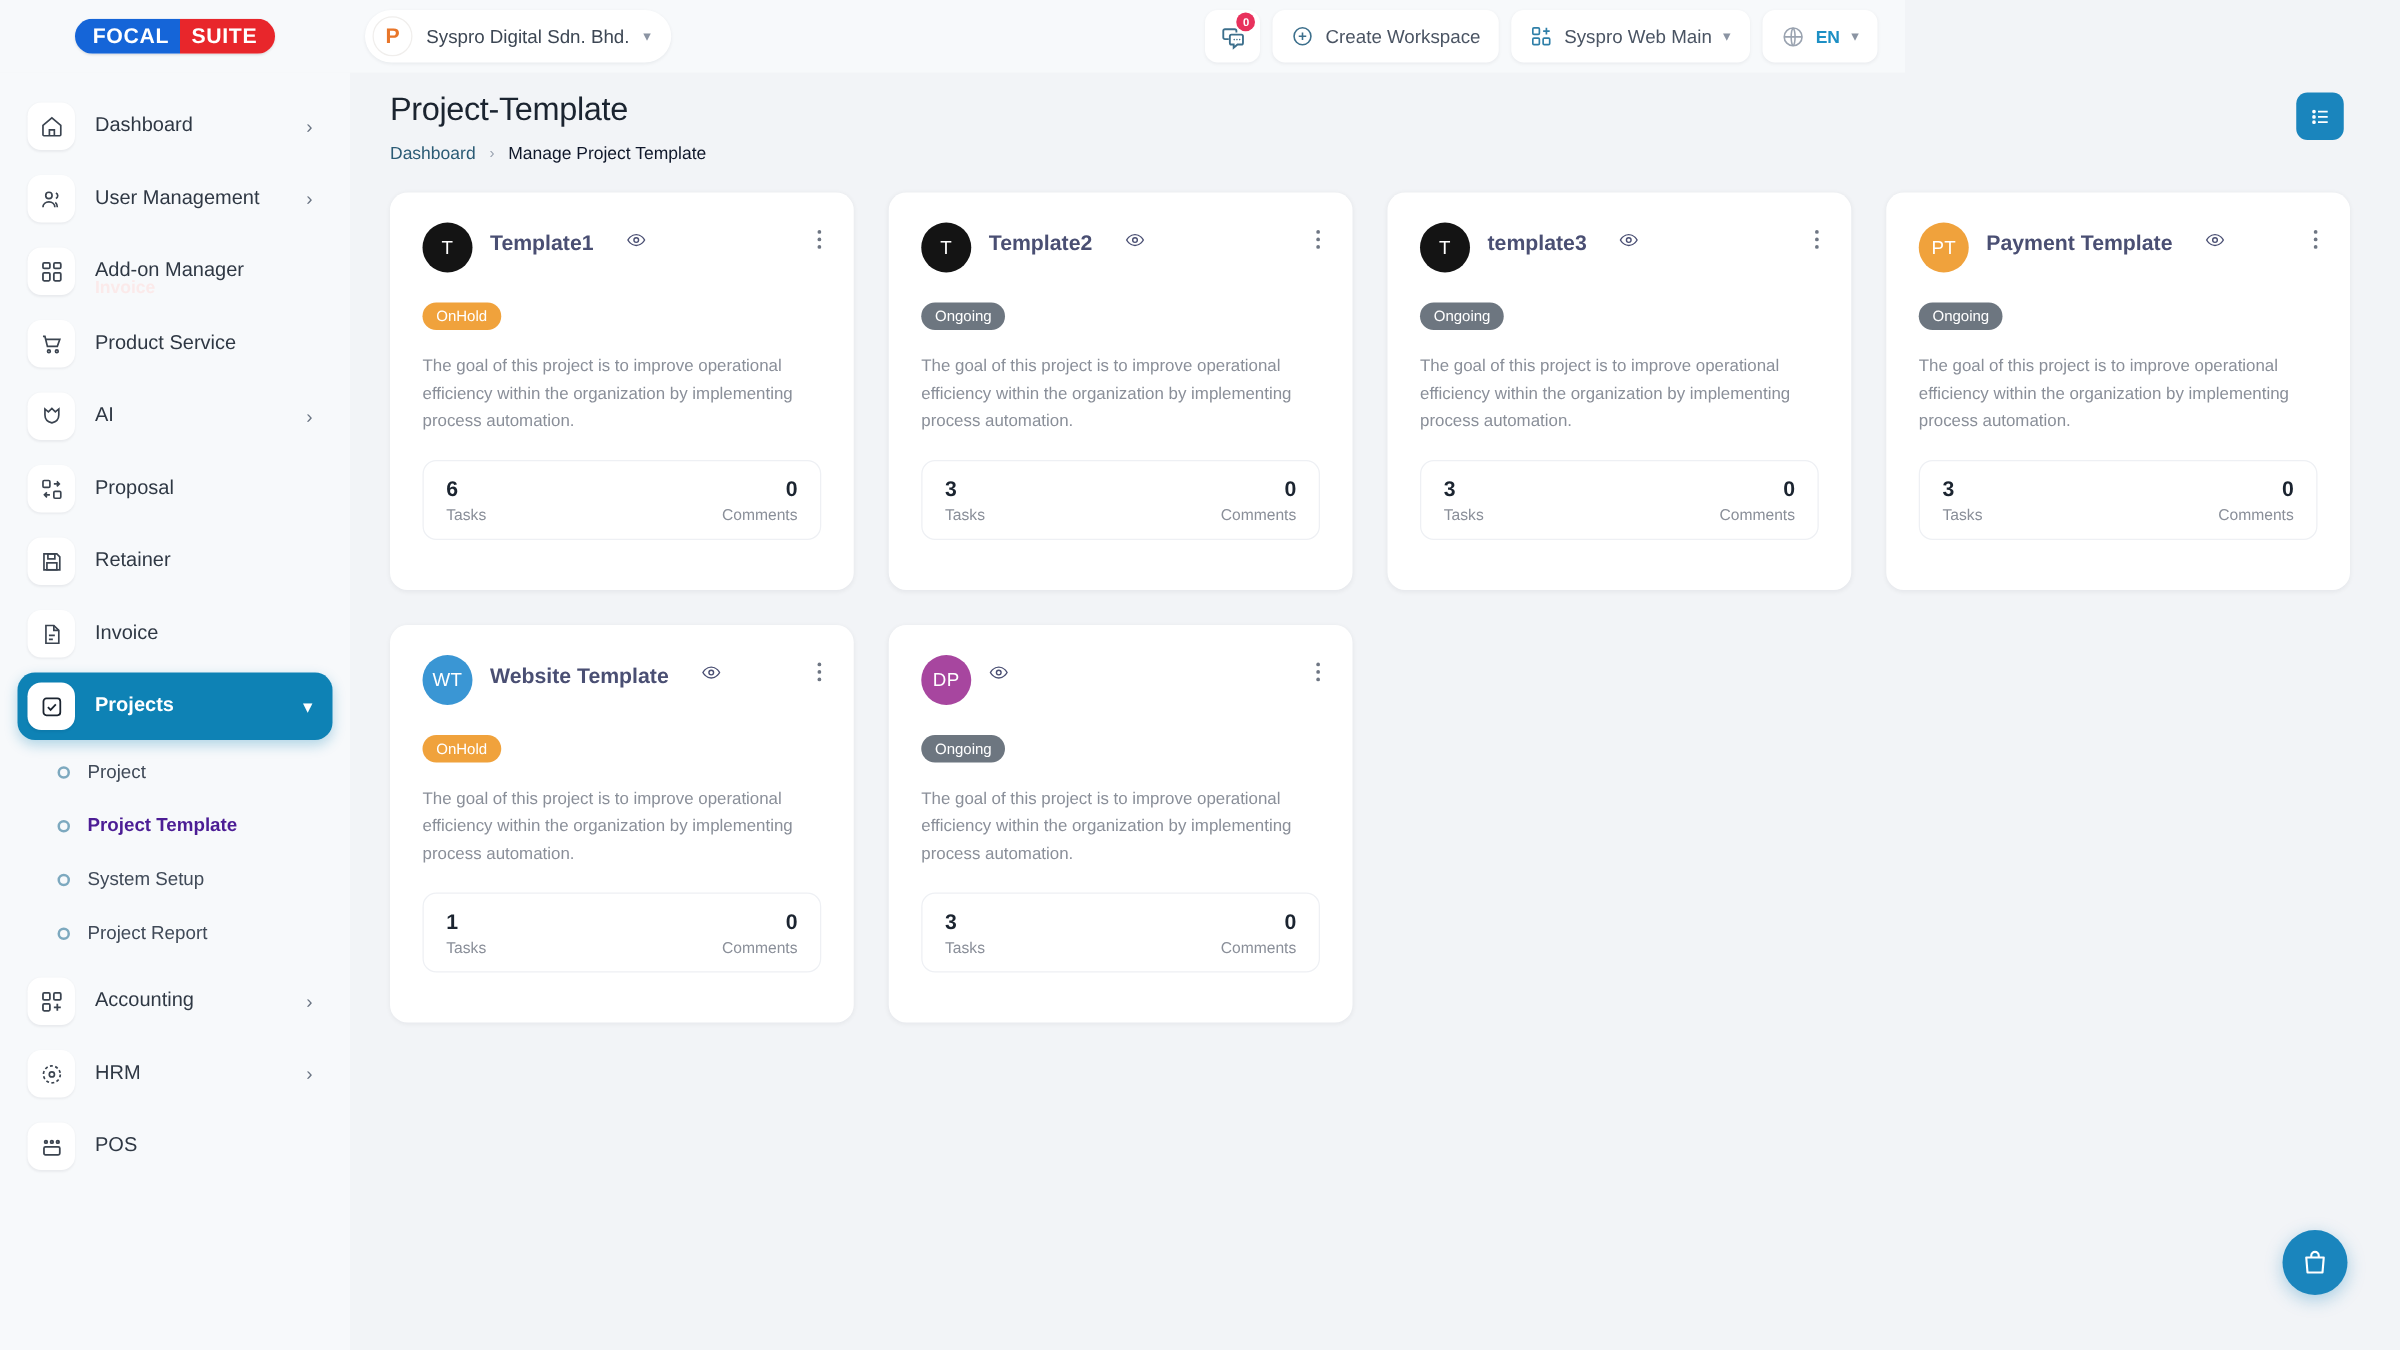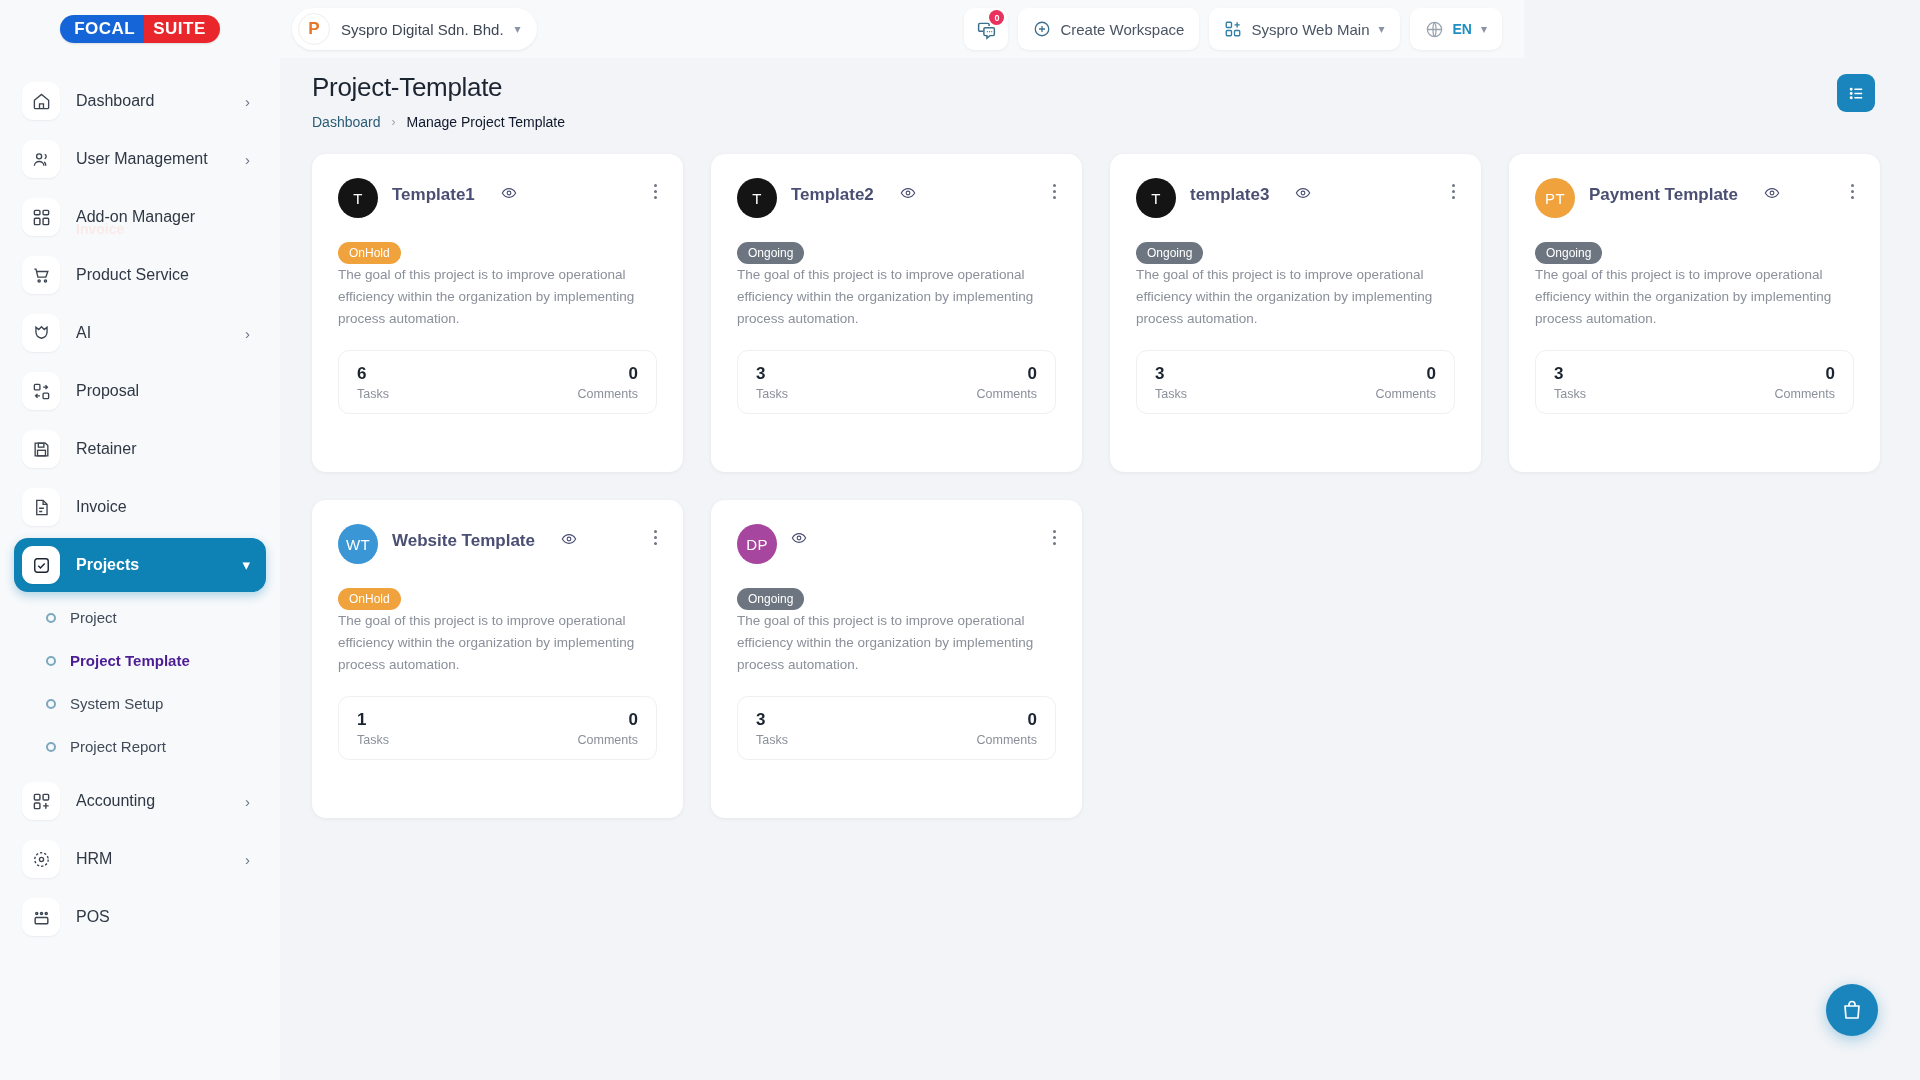--- a/index.html
+++ b/index.html
@@ -138,21 +138,21 @@
     position: absolute; top: 26px; right: 22px; cursor: pointer;
     display: flex; flex-direction: column; gap: 3px; padding: 4px;
   }
   .kebab i { width: 3px; height: 3px; border-radius: 50%; background: #6e7683; display: block; }
   .status {
     display: inline-block; margin-top: 24px;
     font-size: 12px; color: #fff; padding: 4px 11px; border-radius: 999px;
   }
   .status.onhold { background: #f0a23c; }
   .status.ongoing { background: #6d7680; }
-  .desc { font-size: 13.5px; line-height: 1.62; color: #8a8f99; }
+  .desc { margin-top: 18px; font-size: 13.5px; line-height: 1.62; color: #8a8f99; }
   .stats {
     margin-top: 20px; border: 1px solid #eef0f4; border-radius: 11px;
     padding: 13px 18px 12px 18px; display: flex; justify-content: space-between;
   }
   .stat-num { font-size: 17px; font-weight: bold; color: #1b2430; }
   .stat-lbl { font-size: 12.5px; color: #8a8f99; margin-top: 3px; }
   .stat.right { text-align: right; }
 
   
   .fab {

